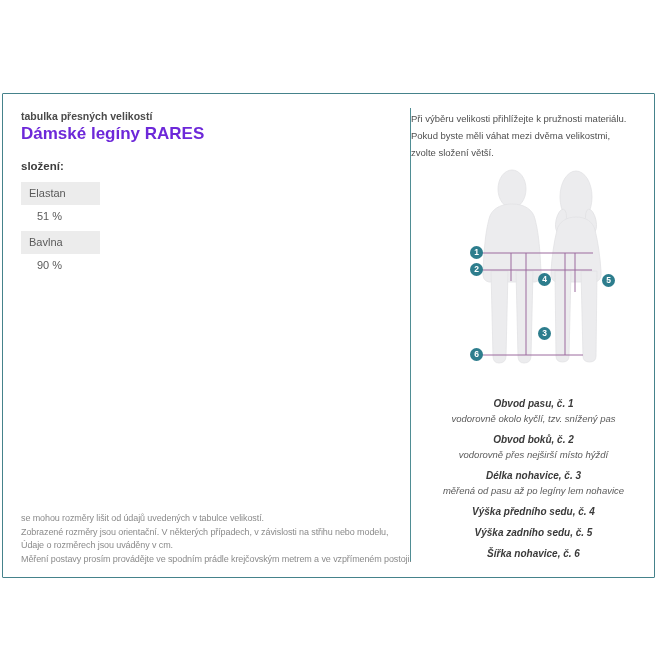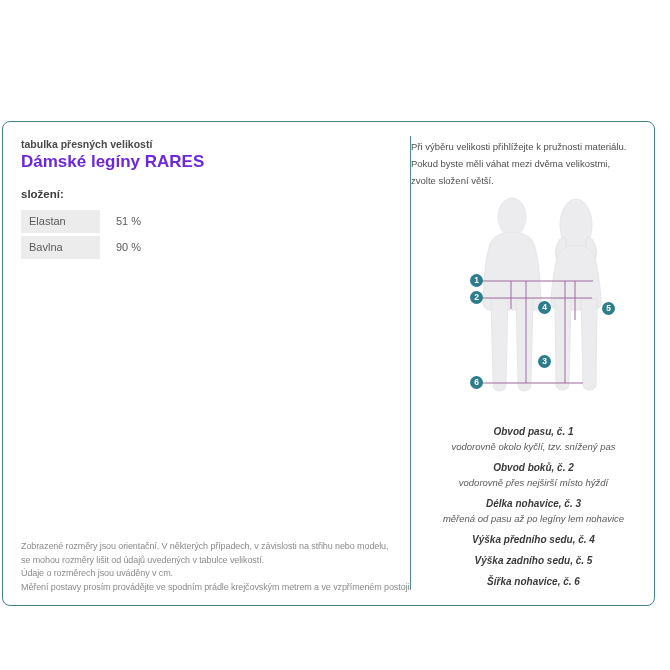--- a/index.html
+++ b/index.html
@@ -1,34 +1,34 @@
 <!DOCTYPE html>
 <html><head>
 <meta charset="utf-8">
 <style>
   * { margin:0; padding:0; box-sizing:border-box; }
   html,body { width:670px; height:670px; background:#ffffff;
     font-family:"Liberation Sans", sans-serif; position:relative; overflow:hidden; }
 
   .content-box { position:absolute; left:2px; top:93px; width:653px; height:485px;
-    border:1px solid #45828b; border-radius:8px; background:#fff;margin-top:28px; }
+    border:1px solid #45828b; border-radius:1px; background:#fff; }
 
   .divider { position:absolute; left:407px; top:14px; width:1px; height:454px;
     background:#4f8d94; }
 
   
   .left-panel { position:absolute; left:0; top:0; width:407px; height:100%; }
   .subtitle { position:absolute; left:18px; top:16px; font-size:10.5px;
     font-weight:bold; color:#4a4a4a; }
   .title { position:absolute; left:18px; top:30px; font-size:17px;
     font-weight:bold; color:#6d28d9; }
   .comp-label { position:absolute; left:18px; top:66px; font-size:11.5px;
     font-weight:bold; color:#3c3c3c; }
   .comp-table { position:absolute; left:18px; top:88px; width:320px; }
-  .comp-row { display:flex; margin-bottom:3px; }
+  .comp-row { display:flex; margin-bottom:3px;flex-direction:column; }
   .cell-name { width:79px; height:23px; background:#ececec; font-size:11px;
     color:#5a5a5a; padding-left:8px; line-height:23px; }
   .cell-value { font-size:11px; color:#5a5a5a; line-height:23px; padding-left:16px; }
   .disclaimer { position:absolute; left:18px; top:418px; font-size:9px;
     color:#8b8b8b; line-height:13.5px; letter-spacing:-0.1px; white-space:nowrap; }
 
   
   .right-panel { position:absolute; left:408px; top:0; width:245px; height:100%; }
   .intro { position:absolute; top:16px; left:0; width:100%; 
     font-size:9.5px; color:#4f4f4f; line-height:17px; }
@@ -66,22 +66,22 @@
         <div class="cell-name">Elastan</div>
         <div class="cell-value">51 %</div>
       </div>
       <div class="comp-row">
         <div class="cell-name">Bavlna</div>
         <div class="cell-value">90 %</div>
       </div>
     </div>
 
     <div class="disclaimer">
+      <div>se mohou rozměry lišit od údajů uvedených v tabulce velikostí.</div>
       <div>Zobrazené rozměry jsou orientační. V některých případech, v závislosti na střihu nebo modelu,</div>
-      <div>se mohou rozměry lišit od údajů uvedených v tabulce velikostí.</div>
       <div>Údaje o rozměrech jsou uváděny v cm.</div>
       <div>Měření postavy prosím provádějte ve spodním prádle krejčovským metrem a ve vzpřímeném postoji.</div>
     </div>
   </div>
 
   <div class="right-panel">
     <div class="intro">
       <div>Při výběru velikosti přihlížejte k pružnosti materiálu.</div>
       <div>Pokud byste měli váhat mezi dvěma velikostmi,</div>
       <div>zvolte složení větší.</div>

